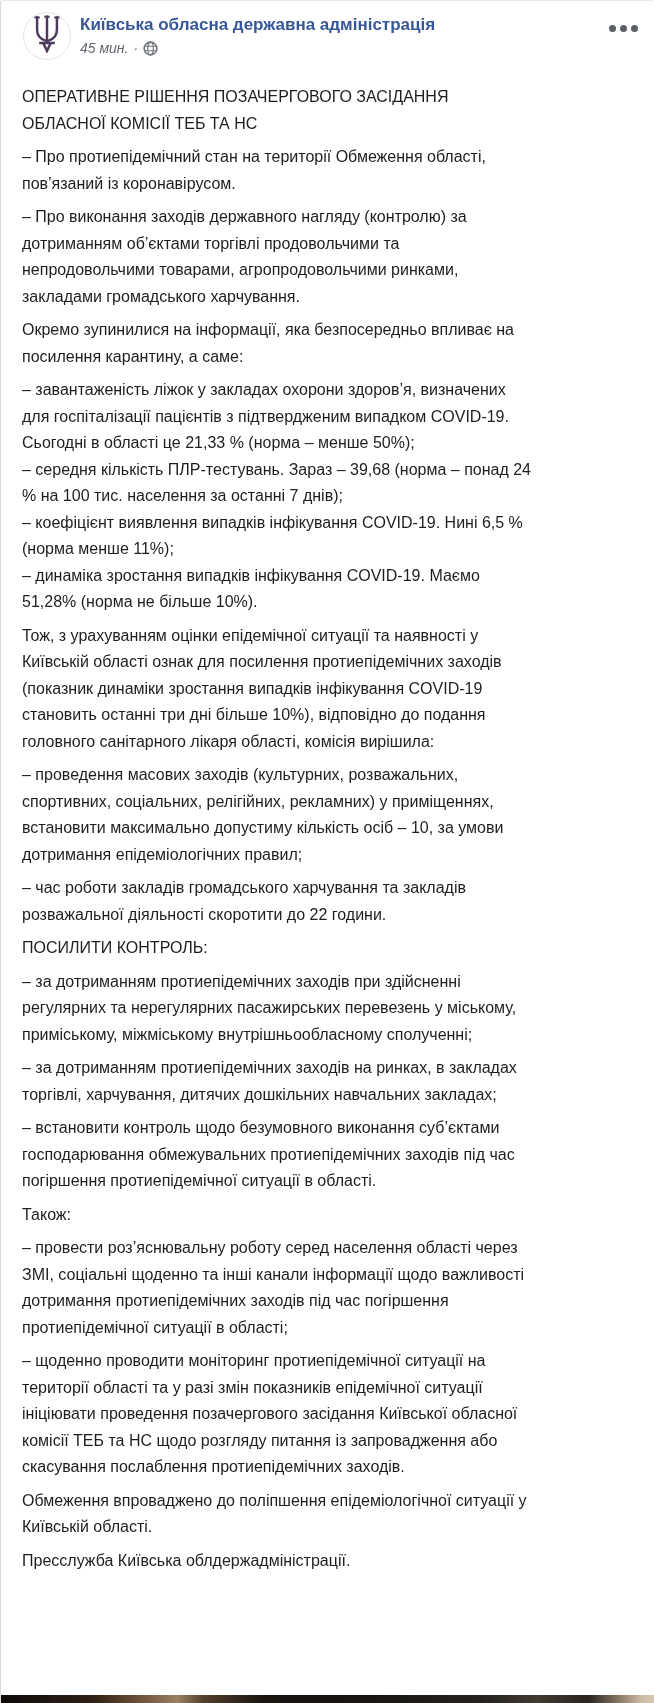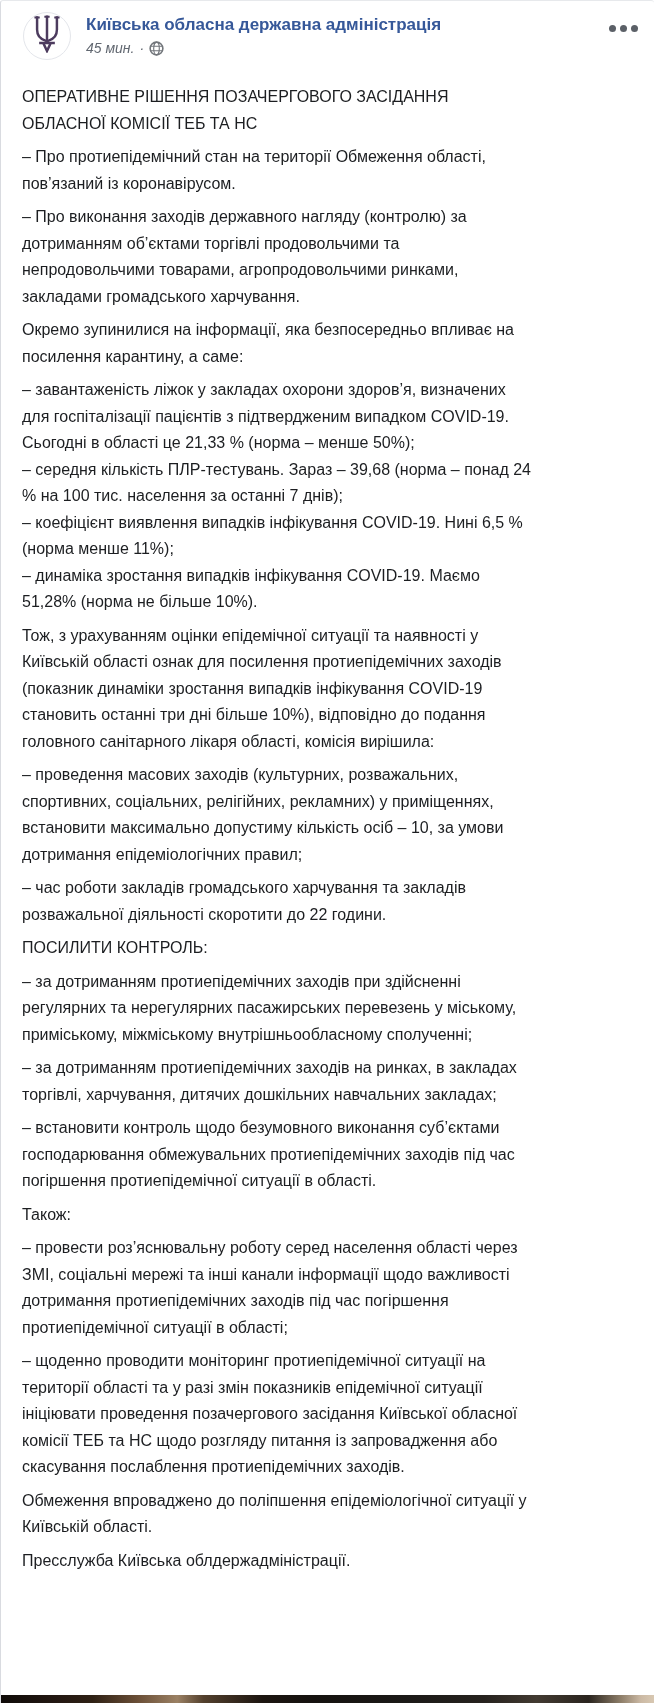--- a/index.html
+++ b/index.html
@@ -17,21 +17,20 @@
     font-family: "Liberation Sans", sans-serif;
     color: #1c1e21;
   }
 
   
   .post-header {
     position: relative;
     display: flex;
     align-items: flex-start;
     padding: 11px 20px 0 22px;
-    gap: 6px;
   }
   .avatar {
     width: 48px;
     height: 48px;
     border-radius: 50%;
     border: 1px solid #e4e6eb;
     background: #ffffff;
     display: flex;
     align-items: center;
     justify-content: center;
@@ -179,21 +178,21 @@
     <p>– за дотриманням протиепідемічних заходів при здійсненні
 регулярних та нерегулярних пасажирських перевезень у міському,
 приміському, міжміському внутрішньообласному сполученні;</p>
     <p>– за дотриманням протиепідемічних заходів на ринках, в закладах
 торгівлі, харчування, дитячих дошкільних навчальних закладах;</p>
     <p>– встановити контроль щодо безумовного виконання суб’єктами
 господарювання обмежувальних протиепідемічних заходів під час
 погіршення протиепідемічної ситуації в області.</p>
     <p>Також:</p>
     <p>– провести роз’яснювальну роботу серед населення області через
-ЗМІ, соціальні мережі та інші канали інформації щодо важливості
+ЗМІ, соціальні щоденно та інші канали інформації щодо важливості
 дотримання протиепідемічних заходів під час погіршення
 протиепідемічної ситуації в області;</p>
     <p>– щоденно проводити моніторинг протиепідемічної ситуації на
 території області та у разі змін показників епідемічної ситуації
 ініціювати проведення позачергового засідання Київської обласної
 комісії ТЕБ та НС щодо розгляду питання із запровадження або
 скасування послаблення протиепідемічних заходів.</p>
     <p>Обмеження впроваджено до поліпшення епідеміологічної ситуації у
 Київській області.</p>
     <p>Пресслужба Київська облдержадміністрації.</p>

